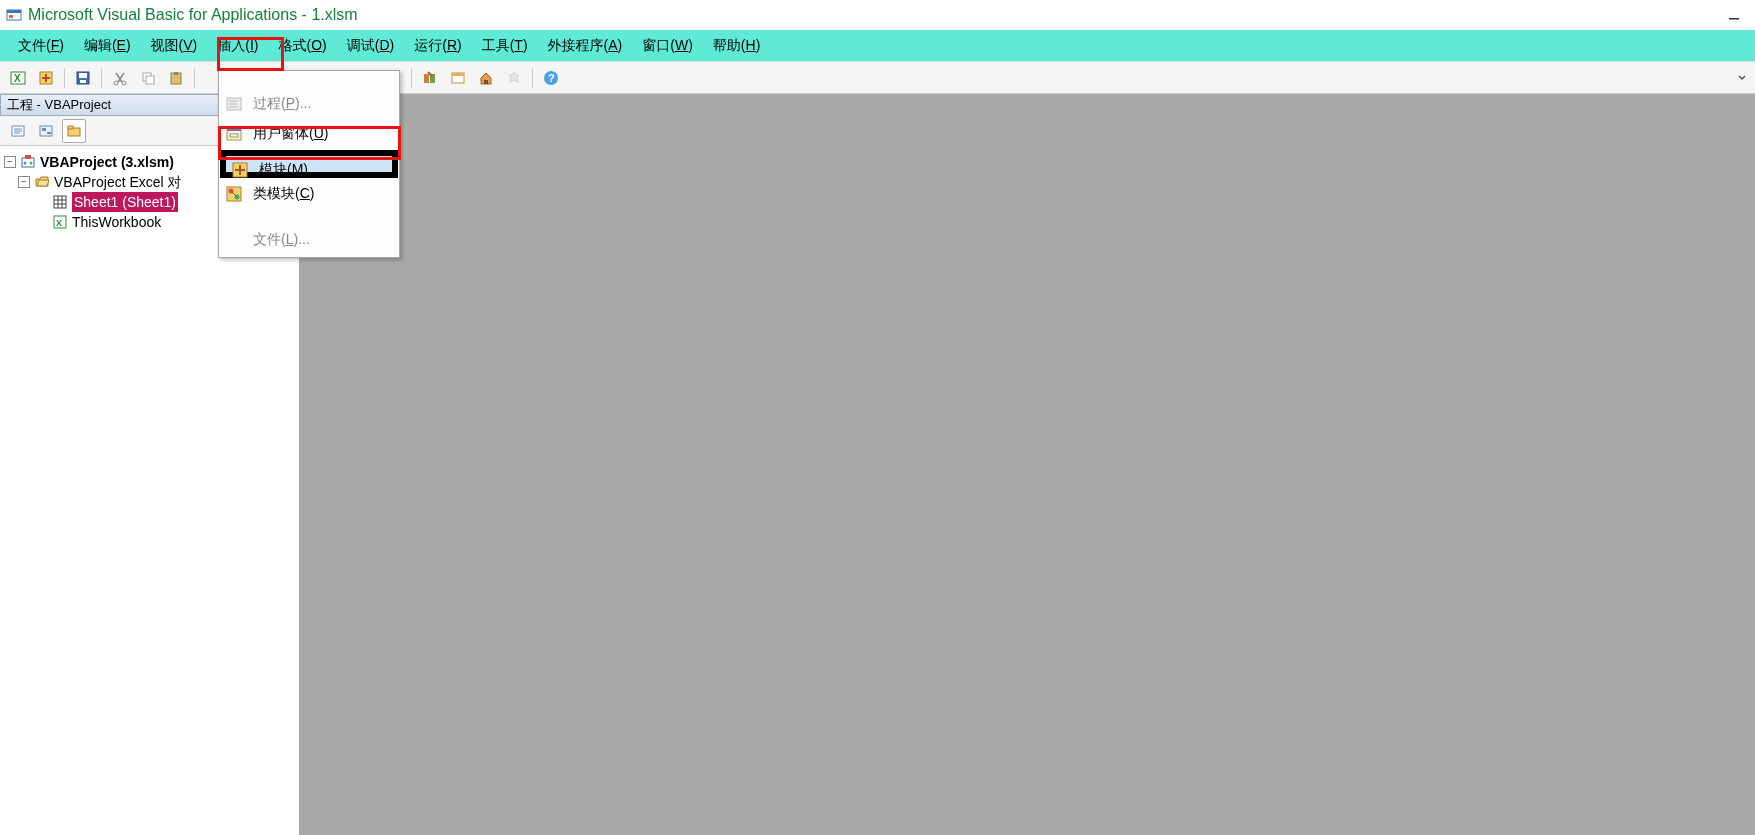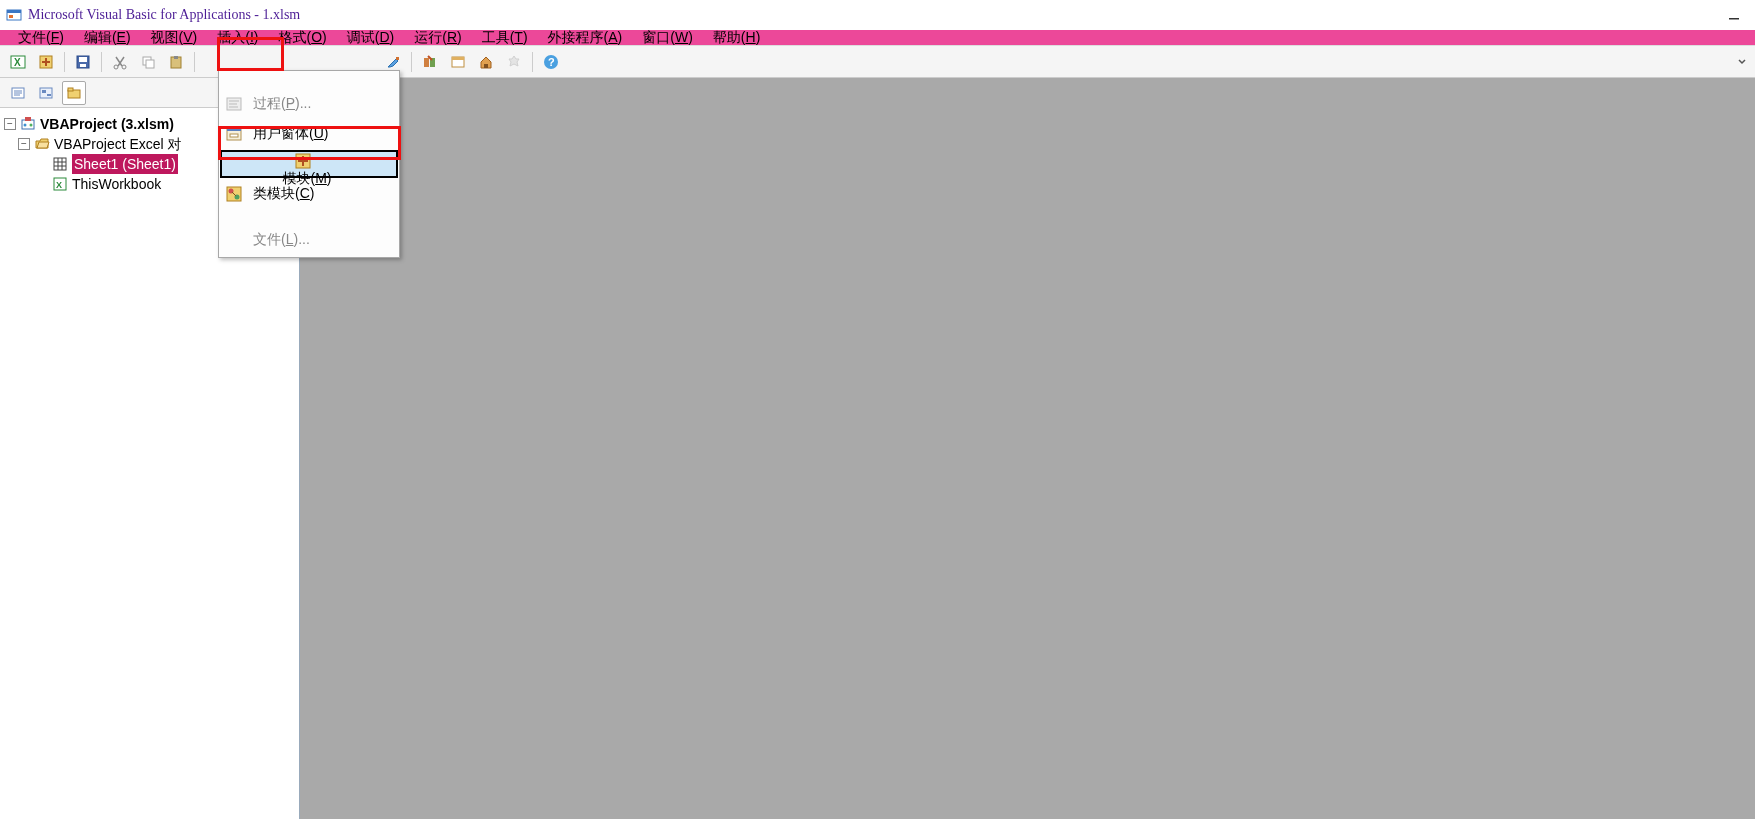--- a/index.html
+++ b/index.html
@@ -1,25 +1,25 @@
 <!DOCTYPE html>
 <html><head>
 <meta charset="utf-8">
 <style>
 * { margin: 0; padding: 0; box-sizing: border-box; font-family: "Microsoft YaHei", "SimSun", sans-serif; }
 body { background: #fff; font-size: 13px; overflow: hidden; width: 1755px; height: 835px; }
 
 
 .title-bar { height: 30px; display: flex; align-items: center; padding: 0 6px; background: #fff; }
 .title-bar .app-icon { width: 16px; height: 16px; margin-right: 6px; }
-.title-text { font-size: 14px; color: #4c1d95; font-family: Liberation Serif, serif; }
+.title-text { font-size: 16px; color: #15803d; }
 .title-bar .minimize { margin-left: auto; width: 30px; height: 30px; display:flex; align-items:center; justify-content:center; cursor:pointer; }
 
 
-.menu-bar { height: 16px; display: flex; align-items: center; padding: 0 8px; background: #ec4899; border-bottom: 1px solid #ddd; }
+.menu-bar { height: 32px; display: flex; align-items: center; padding: 0 8px; background: #5eead4; border-bottom: 1px solid #ddd; }
 .menu-item { padding: 4px 10px; font-size: 14px; color: #000; cursor: pointer; }
 .menu-item u { text-decoration: underline; }
 
 
 .toolbar { height: 32px; display: flex; align-items: center; padding: 0 4px; background: #f5f5f5; border-bottom: 1px solid #ccc; }
 .tb-btn { width: 24px; height: 24px; margin: 0 2px; display:flex; align-items:center; justify-content:center; cursor:pointer; border-radius:2px; }
 .tb-sep { width:1px; height:20px; background:#ccc; margin:0 4px; }
 .tb-gap { width: 180px; }
 .tb-dropdown-arrow { width:10px; margin-left:auto; margin-right:4px; }
 
@@ -41,21 +41,21 @@
 .tree-toggle { width:12px; height:12px; border:1px solid #888; display:inline-flex; align-items:center; justify-content:center; font-size:10px; line-height:10px; margin-right:4px; background:#fff; color:#444;}
 .tree-icon { width:16px; height:16px; margin-right:4px; display:inline-flex; align-items:center; justify-content:center;}
 .tree-label { }
 .tree-label.bold { font-weight:bold; }
 .tree-label.selected { background:#be185d; color:#fff; padding:0 2px; }
 .right-pane { flex:1; background:#a9a9a9; }
 
 
 .dropdown { position:absolute; top:70px; left:218px; width:182px; background:#fdfdfd; border:1px solid #a8a8a8; box-shadow:2px 2px 4px rgba(0,0,0,0.25); z-index:100; padding:2px 0;}
 .dropdown-item { height:30px; display:flex; align-items:center; padding:0 8px 0 4px; cursor:pointer; }
-.dropdown-item.hovered { background:#cde6f7; border:2px solid #000000; height:28px; margin:1px 1px; padding:0 7px 0 3px;flex-direction:column;}
+.dropdown-item.hovered { background:#cde6f7; border:6px solid #000000; height:28px; margin:1px 1px; padding:12px 7px 0 3px;}
 .dropdown-item.disabled { color:#888; cursor:default;margin-top:16px; }
 .dd-icon { width:22px; height:22px; margin-right:8px; display:flex; align-items:center; justify-content:center; }
 .dd-label { font-size:14px; }
 
 
 .red-box { position:absolute; border:3px solid #e11; pointer-events:none; z-index:200; }
 .red-box-1 { top:37px; left:217px; width:67px; height:34px; }
 .red-box-2 { top:126px; left:218px; width:183px; height:34px; }
 
 
@@ -179,20 +179,21 @@
   <span style="flex:1"></span>
   <span class="tb-dropdown-arrow">
       <svg width="10" height="16">
         <path d="M2 6 L5 9 L8 6" stroke="#555" fill="none" stroke-width="1.5"></path>
       </svg>
     </span>
 </div>
 
 <div class="main">
   <div class="left-pane">
+    <div class="pane-header">工程 - VBAProject</div>
     <div class="proj-toolbar">
       <div class="tb-btn">
           <svg width="16" height="16">
             <rect x="2" y="3" width="12" height="10" fill="#fff" stroke="#6a8ac0"></rect>
             <line x1="4" y1="6" x2="12" y2="6" stroke="#6a8ac0"></line>
             <line x1="4" y1="8" x2="12" y2="8" stroke="#6a8ac0"></line>
             <line x1="4" y1="10" x2="10" y2="10" stroke="#6a8ac0"></line>
           </svg>
         </div>
       <div class="tb-btn">

